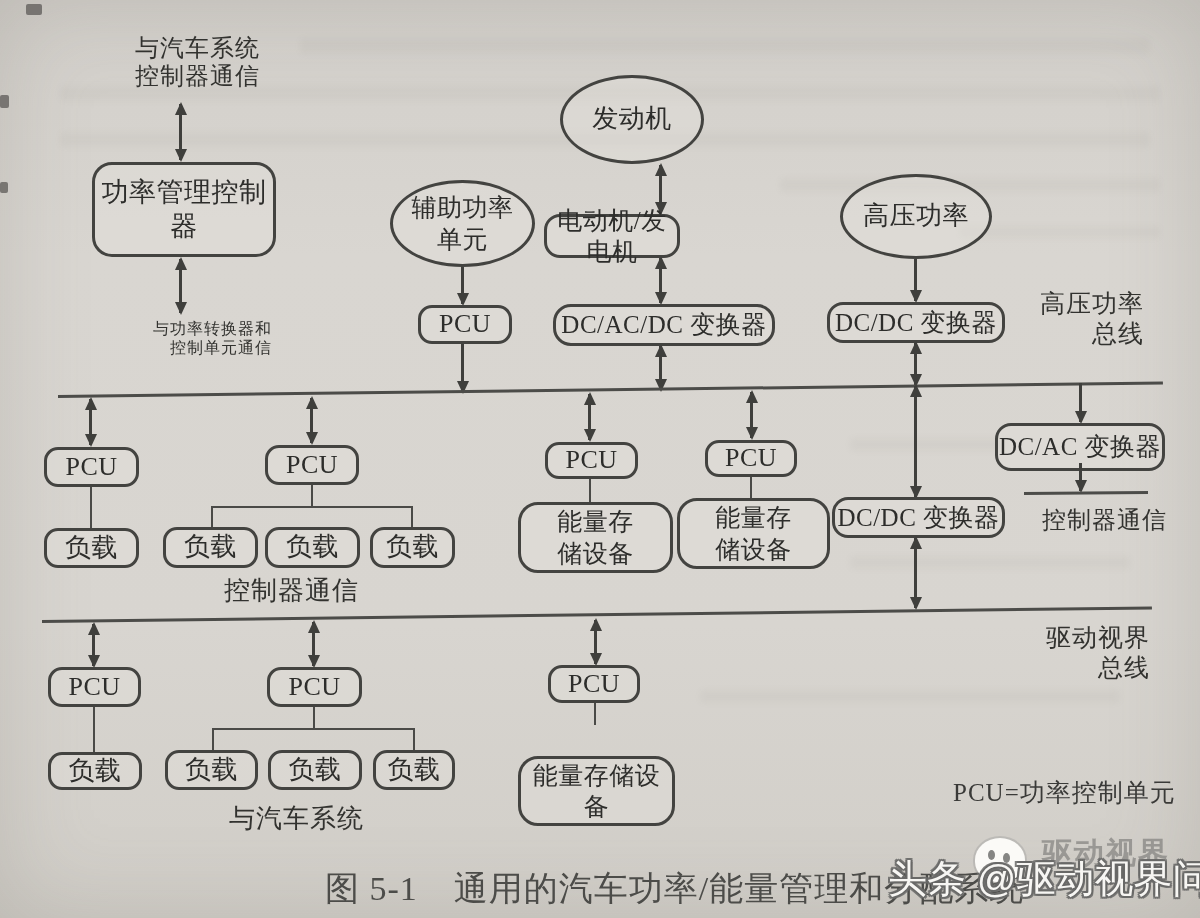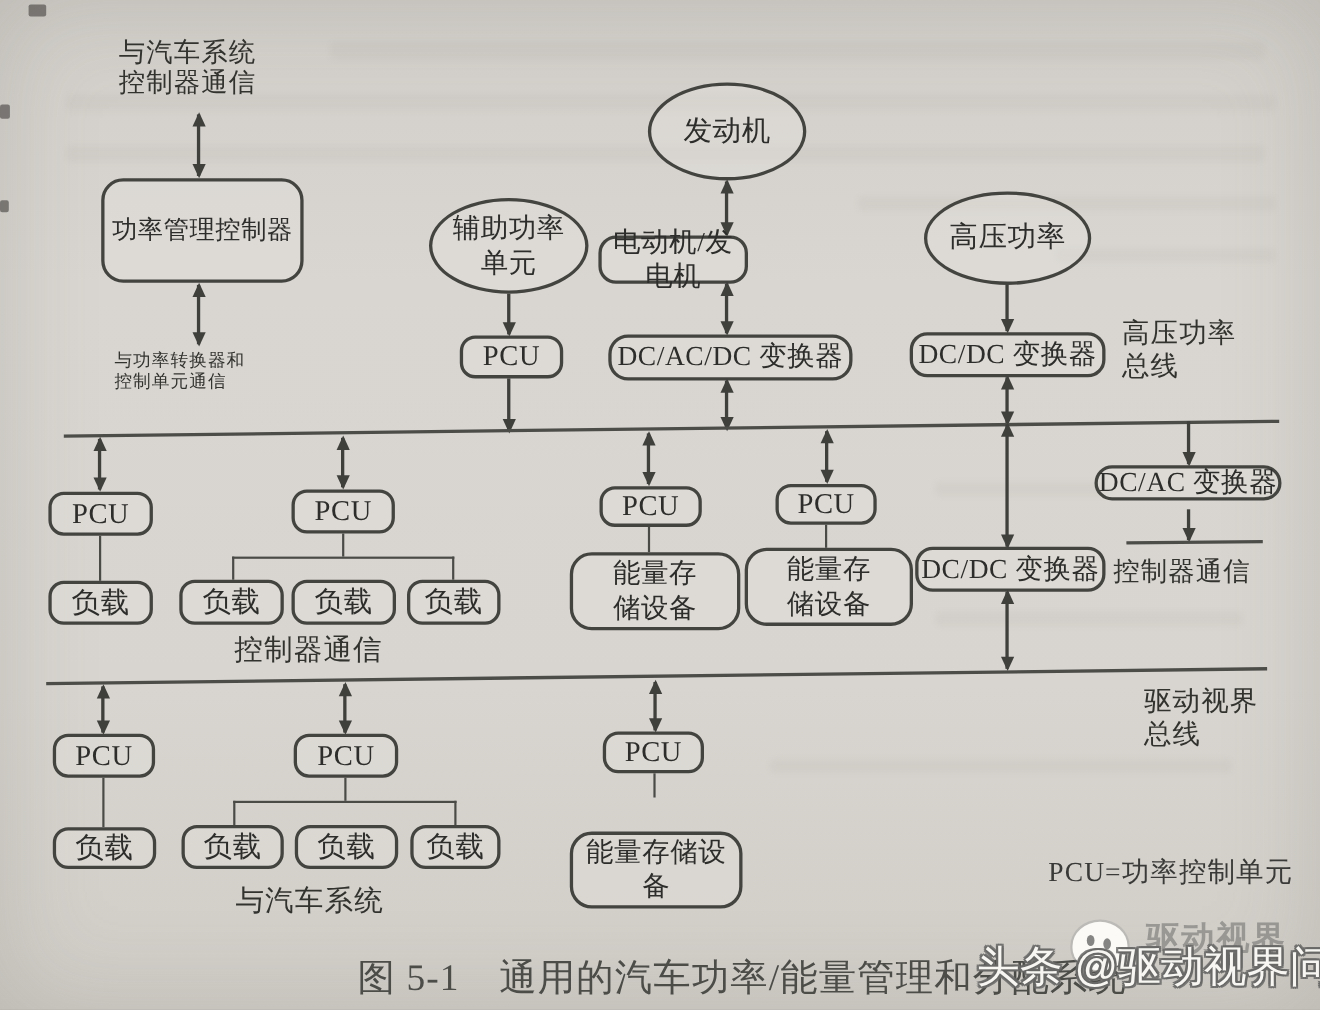--- a/index.html
+++ b/index.html
@@ -16,21 +16,21 @@
 
   
   .box{
     position:absolute; border:3px solid #434340; border-radius:16px;
     display:flex; align-items:center; justify-content:center; text-align:center;
     white-space:pre-line; color:#2d2d2b; background:rgba(230,227,222,.38);
     font-size:25px; line-height:1.25; letter-spacing:.5px;
   }
   .ellipse{ border-radius:50%; }
   .lbl{
-    position:absolute; color:#32322f; white-space:pre-line; text-align:left;
+    position:absolute; color:#32322f; white-space:pre-line; text-align:right;
     font-size:25px; line-height:1.18; letter-spacing:1px;
   }
   
   .arr{ position:absolute; width:3px; background:#3f3f3c; }
   .arr.u::before{
     content:""; position:absolute; top:-2px; left:50%; transform:translateX(-50%);
     width:0; height:0; border:6px solid transparent; border-top:none; border-bottom:13px solid #3f3f3c;
   }
   .arr.d::after{
     content:""; position:absolute; bottom:-2px; left:50%; transform:translateX(-50%);
@@ -70,32 +70,32 @@
   <div class="bleed" style="left:850px;top:438px;width:160px;height:13px"></div>
   <div class="bleed" style="left:850px;top:556px;width:280px;height:13px"></div>
   <div class="bleed" style="left:700px;top:690px;width:420px;height:13px"></div>
   <div class="mark" style="left:26px;top:4px;width:16px;height:11px"></div>
   <div class="mark" style="left:0px;top:95px;width:9px;height:13px"></div>
   <div class="mark" style="left:0px;top:182px;width:8px;height:11px"></div>
 
   <div class="lbl" style="left:108px;top:34px;width:152px;font-size:24px">与汽车系统
 控制器通信</div>
   <div class="arr u d" style="left:179px;top:104px;height:56px"></div>
-  <div class="box" style="left:92px;top:162px;width:184px;height:95px;border-radius:20px;font-size:23px">功率管理控制器</div>
+  <div class="box" style="left:92px;top:162px;width:184px;height:95px;border-radius:20px;font-size:27px">功率管理控制器</div>
   <div class="arr u d" style="left:179px;top:259px;height:54px"></div>
   <div class="lbl" style="left:104px;top:320px;width:168px;font-size:16px">与功率转换器和
 控制单元通信</div>
 
   <div class="box ellipse" style="left:390px;top:180px;width:145px;height:87px">辅助功率
 单元</div>
   <div class="arr d" style="left:461px;top:267px;height:37px"></div>
   <div class="box" style="left:418px;top:305px;width:94px;height:39px;border-radius:14px;font-size:26px">PCU</div>
   <div class="arr d" style="left:461px;top:344px;height:48px"></div>
 
-  <div class="box ellipse" style="left:589px;top:75px;width:144px;height:89px;font-size:26px">发动机</div>
+  <div class="box ellipse" style="left:560px;top:75px;width:144px;height:89px;font-size:26px">发动机</div>
   <div class="arr u d" style="left:659px;top:165px;height:48px"></div>
   <div class="box" style="left:544px;top:214px;width:136px;height:44px">电动机/发电机</div>
   <div class="arr u d" style="left:659px;top:258px;height:45px"></div>
   <div class="box" style="left:553px;top:304px;width:222px;height:42px;border-radius:18px">DC/AC/DC 变换器</div>
   <div class="arr u d" style="left:659px;top:346px;height:44px"></div>
 
   <div class="box ellipse" style="left:840px;top:174px;width:152px;height:85px;font-size:26px">高压功率</div>
   <div class="arr d" style="left:914px;top:259px;height:42px"></div>
   <div class="box" style="left:827px;top:302px;width:178px;height:41px">DC/DC 变换器</div>
   <div class="arr u d" style="left:914px;top:343px;height:42px"></div>
@@ -130,21 +130,21 @@
   <div class="box" style="left:705px;top:440px;width:92px;height:37px;border-radius:14px;font-size:26px">PCU</div>
   <div class="vline" style="left:750px;top:477px;height:21px"></div>
   <div class="box" style="left:677px;top:498px;width:153px;height:71px;border-radius:20px">能量存
 储设备</div>
 
   <div class="arr u d" style="left:914px;top:386px;height:111px"></div>
   <div class="box" style="left:832px;top:497px;width:173px;height:41px">DC/DC 变换器</div>
   <div class="arr u d" style="left:914px;top:538px;height:70px"></div>
 
   <div class="arr d" style="left:1079px;top:383px;height:39px"></div>
-  <div class="box" style="left:995px;top:423px;width:170px;height:32px">DC/AC 变换器</div>
+  <div class="box" style="left:995px;top:423px;width:170px;height:48px">DC/AC 变换器</div>
   <div class="arr d" style="left:1079px;top:463px;height:28px"></div>
   <div class="bus" style="left:1024px;top:492px;width:124px;transform:rotate(-0.5deg)"></div>
   <div class="lbl" style="left:1012px;top:506px;width:155px;font-size:24px">控制器通信</div>
 
   <div class="bus" style="left:42px;top:620px;width:1110px;transform:rotate(-0.7deg)"></div>
   <div class="lbl" style="left:1040px;top:623px;width:110px">驱动视界
 总线</div>
 
   <div class="arr u d" style="left:92px;top:624px;height:42px"></div>
   <div class="box" style="left:48px;top:667px;width:93px;height:40px;border-radius:14px;font-size:26px">PCU</div>

